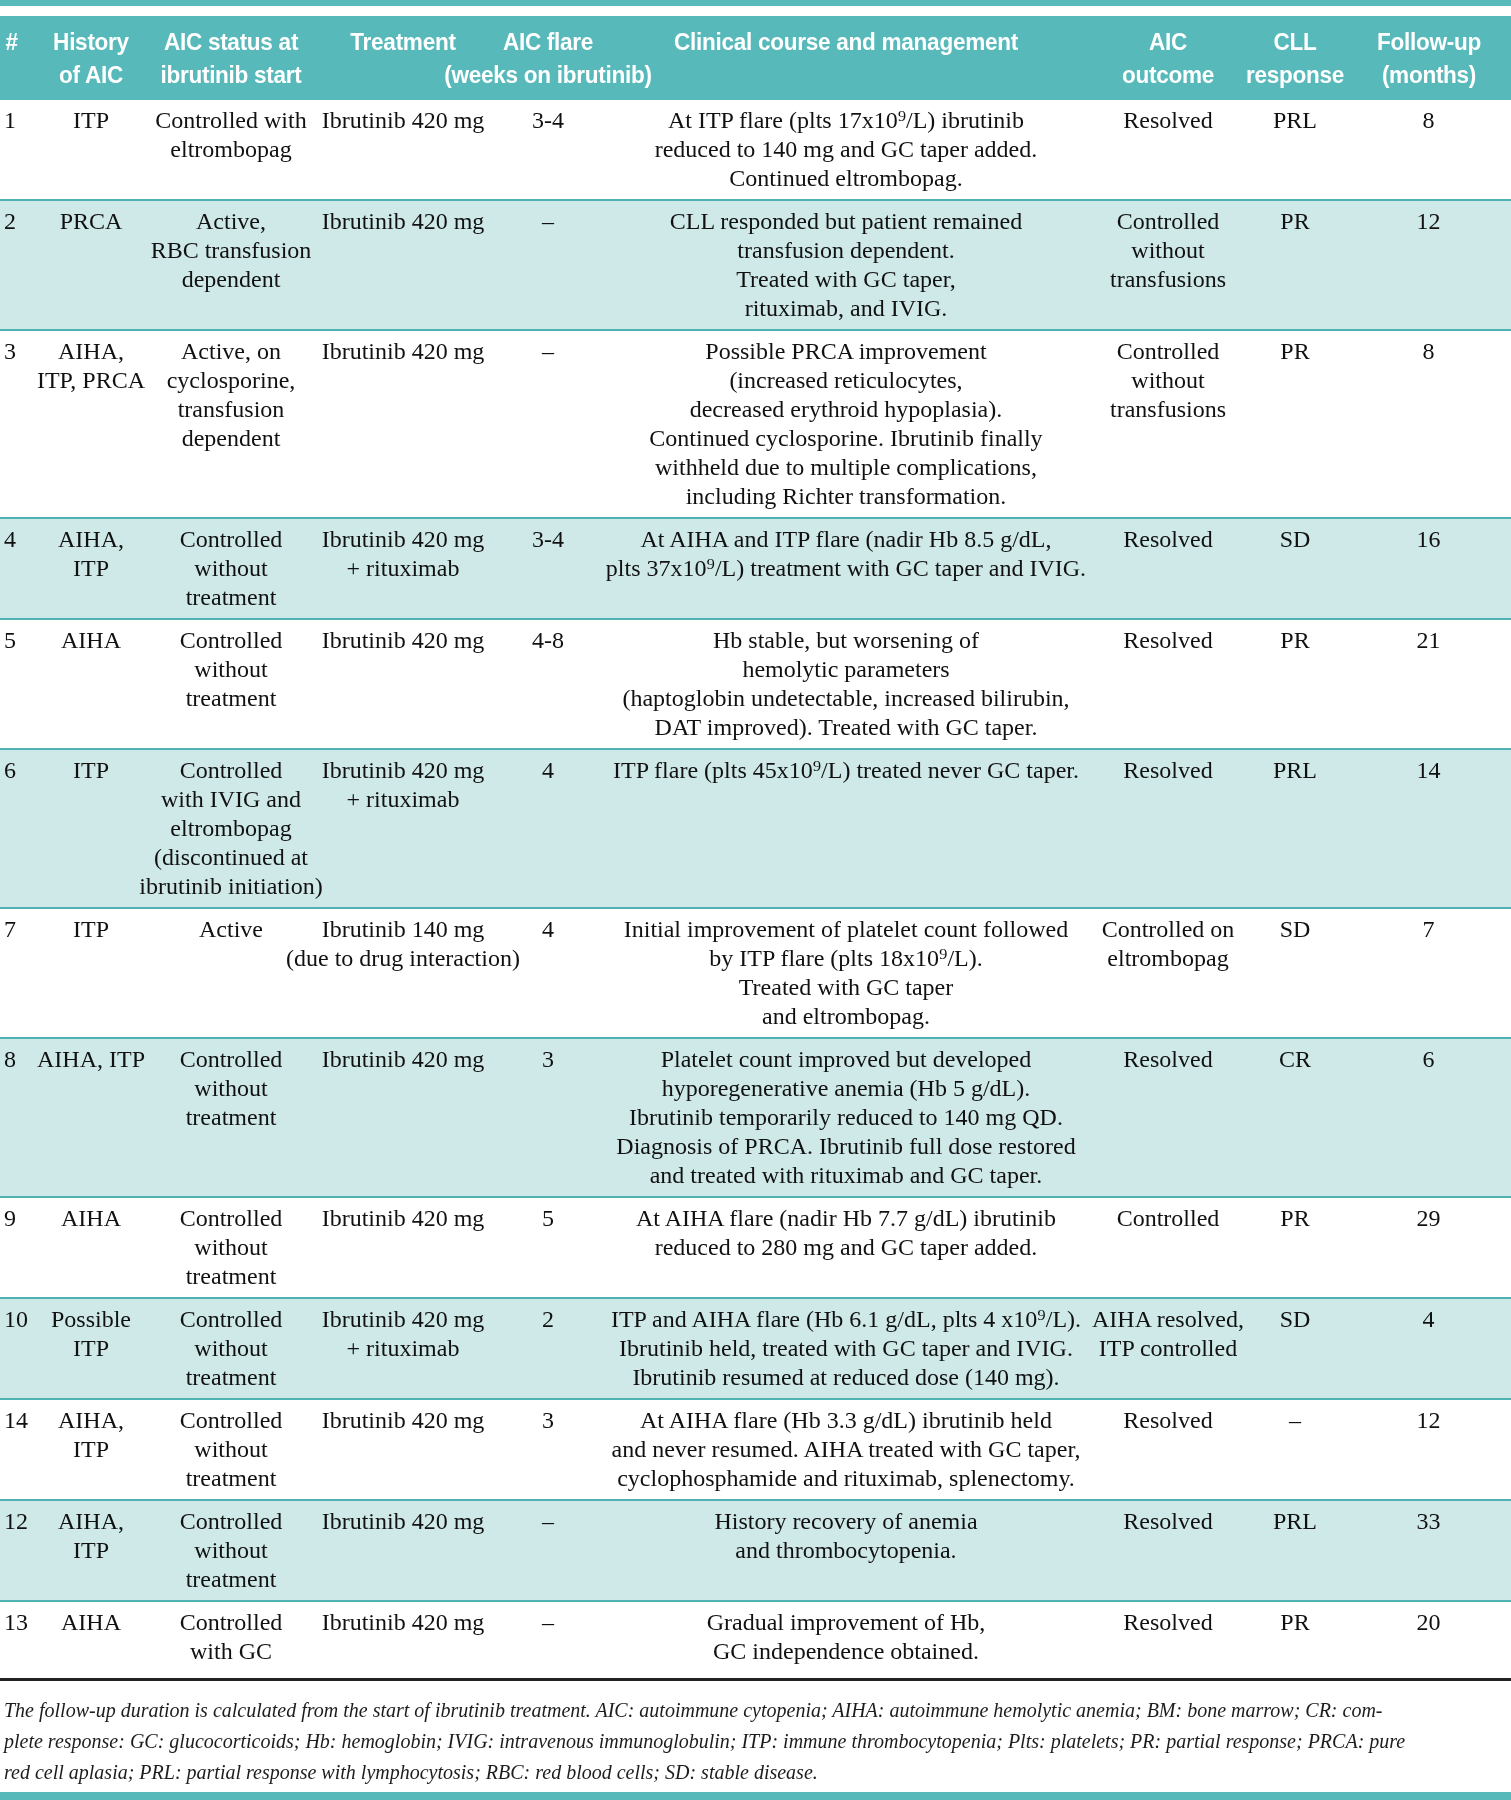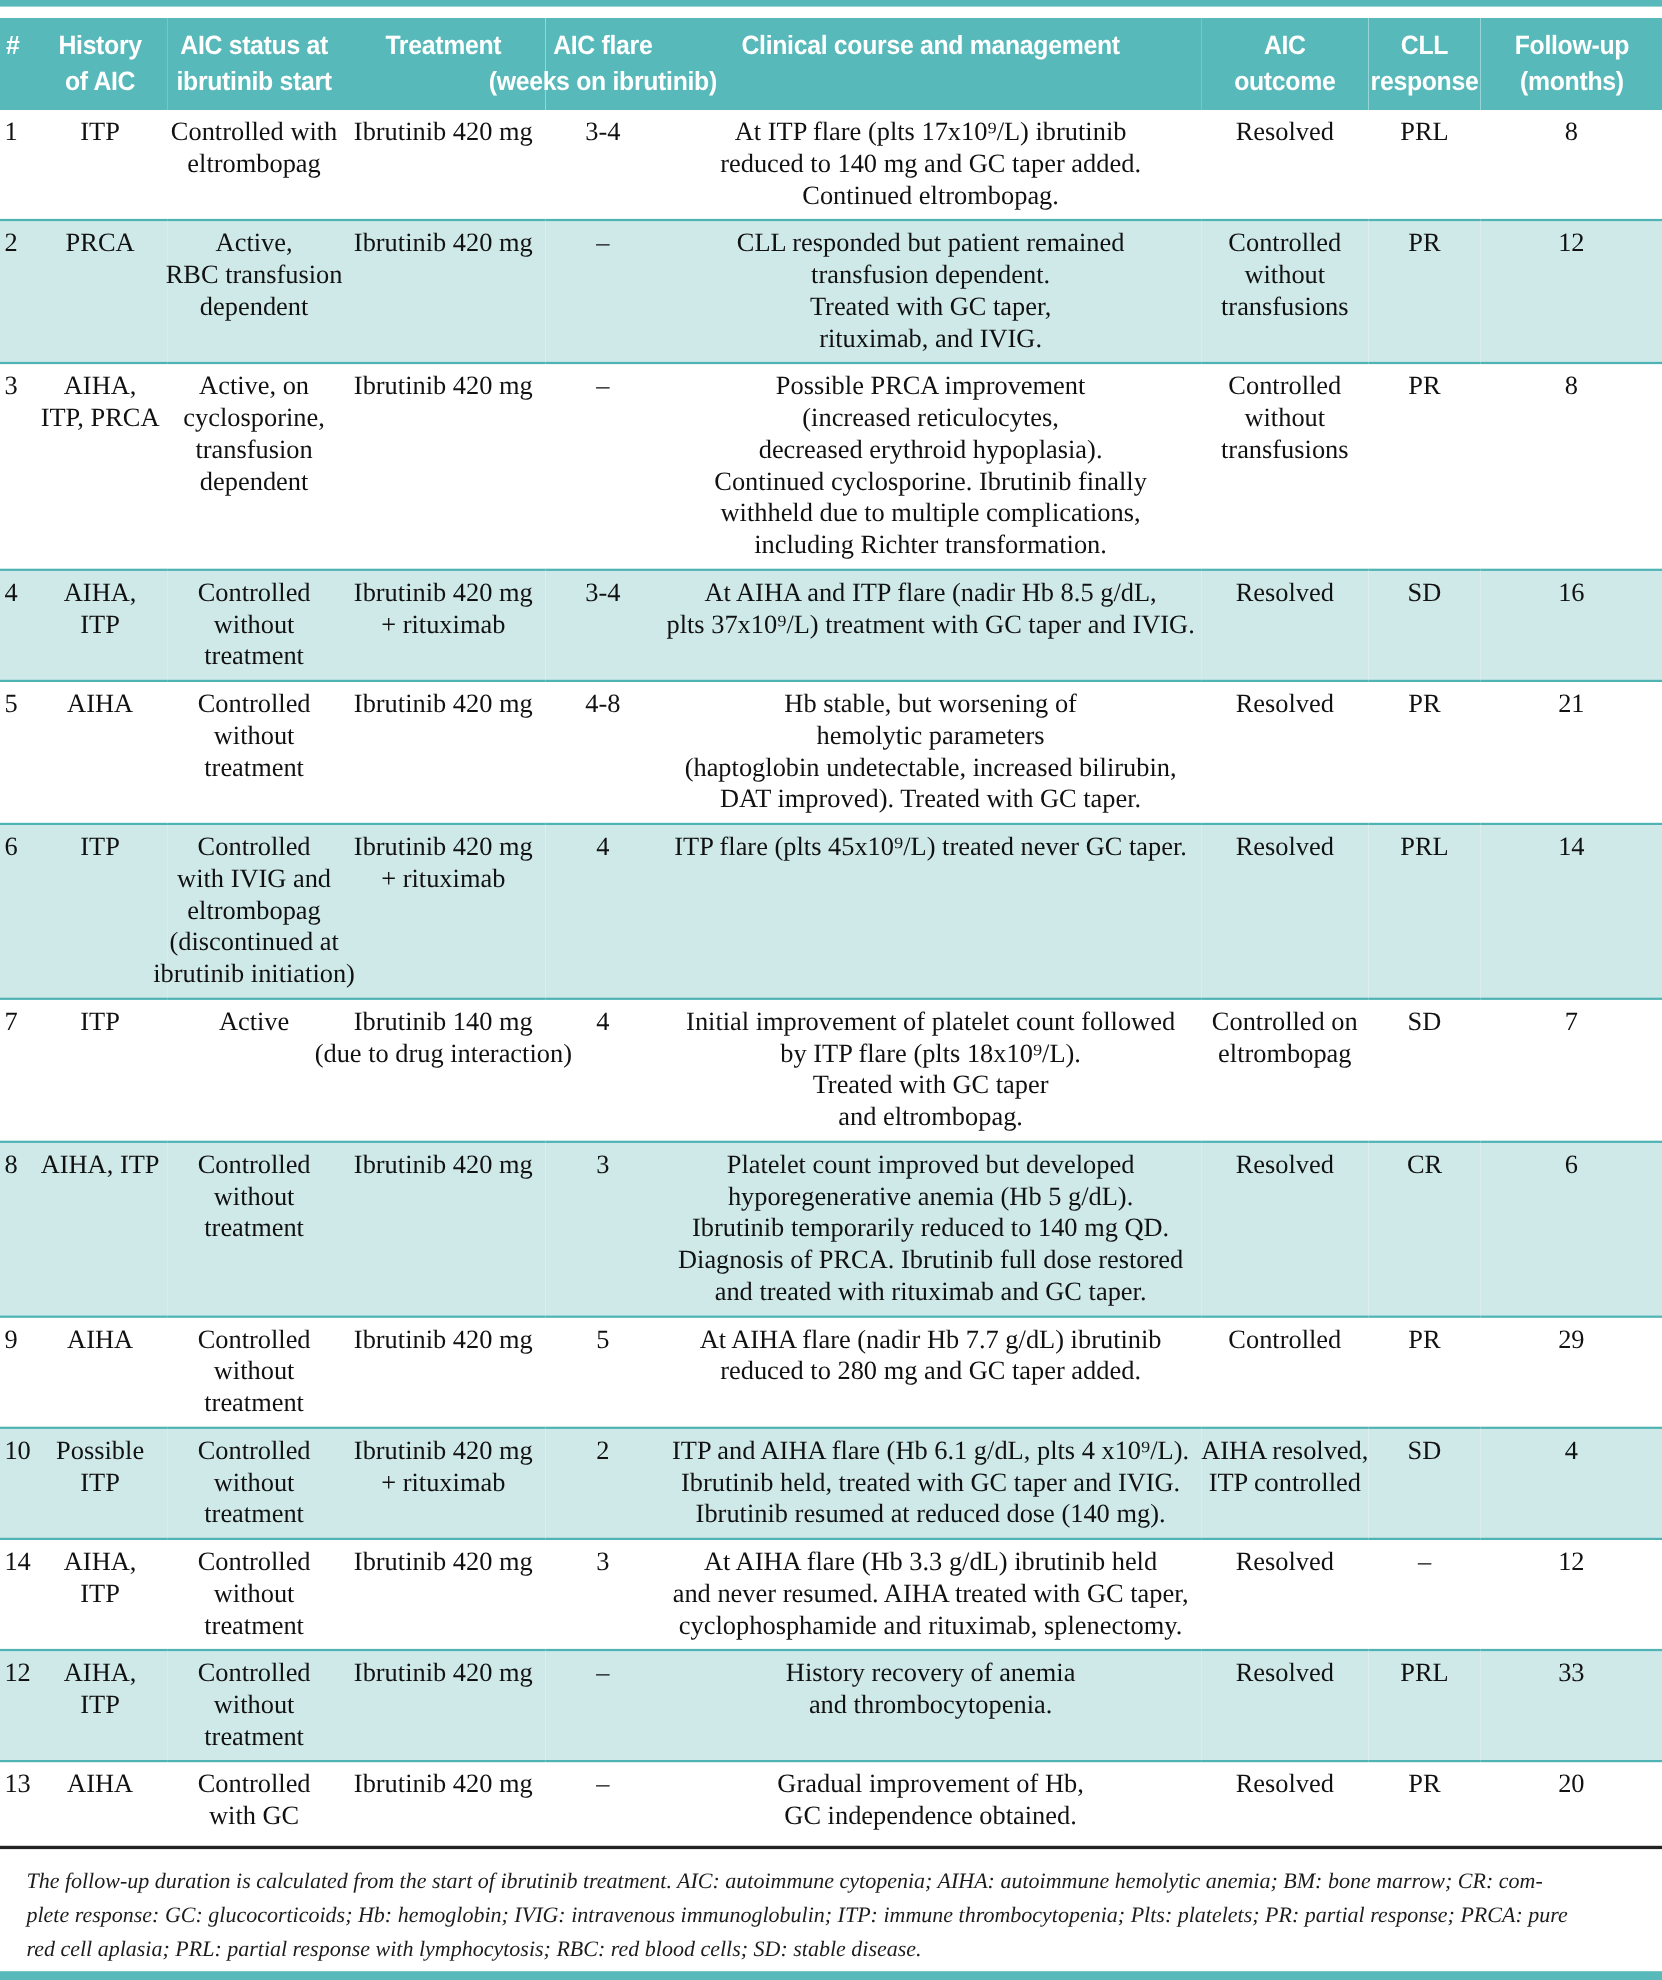--- a/index.html
+++ b/index.html
@@ -33,21 +33,21 @@
 
   tbody td{vertical-align:top;text-align:center;padding:6px 0 6px 0;font-size:24px;line-height:29px;}
   tbody tr{background:#ffffff;}
   tbody tr.shaded{background:var(--row-teal);}
   tbody tr + tr{border-top:2px solid var(--rule);}
   td .cellspan{display:inline-block;width:max-content;margin:0 -140px;white-space:pre;text-align:center;}
   td.c-num{text-align:left;}
   td.c-num .cellspan{margin:0;padding-left:4px;text-align:left;}
 
   .foot-rule{height:3px;background:var(--foot-rule);margin-top:6px;}
-  .footnote{margin:14px 8px 0 24px;font-style:italic;font-size:20px;line-height:31px;white-space:pre-line;color:#1c1c1c;}
+  .footnote{margin:14px 8px 0 4px;font-style:italic;font-size:20px;line-height:31px;white-space:pre-line;color:#1c1c1c;}
   .bottom-bar{position:absolute;left:0;right:0;bottom:0;height:8px;background:var(--teal);}
 </style>
 </head>
 <body>
 
 <div class="page">
   <div class="top-rule"></div>
 
   <table>
     <colgroup>

